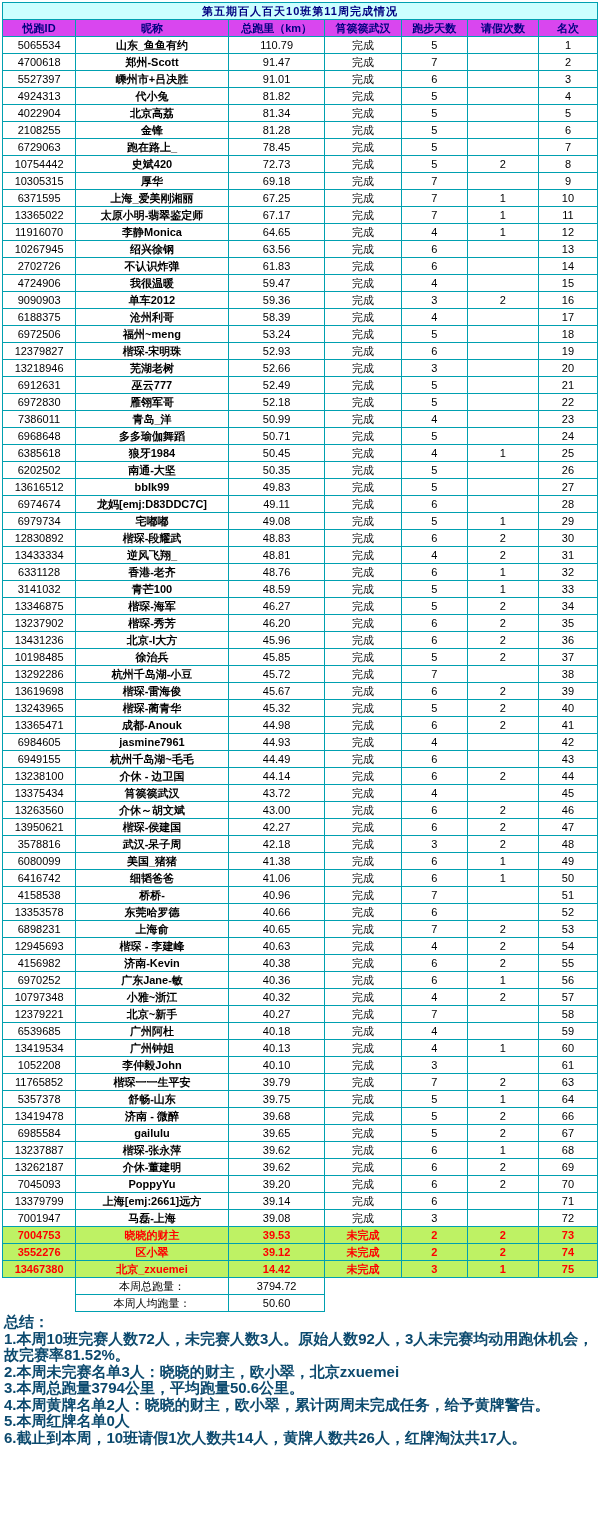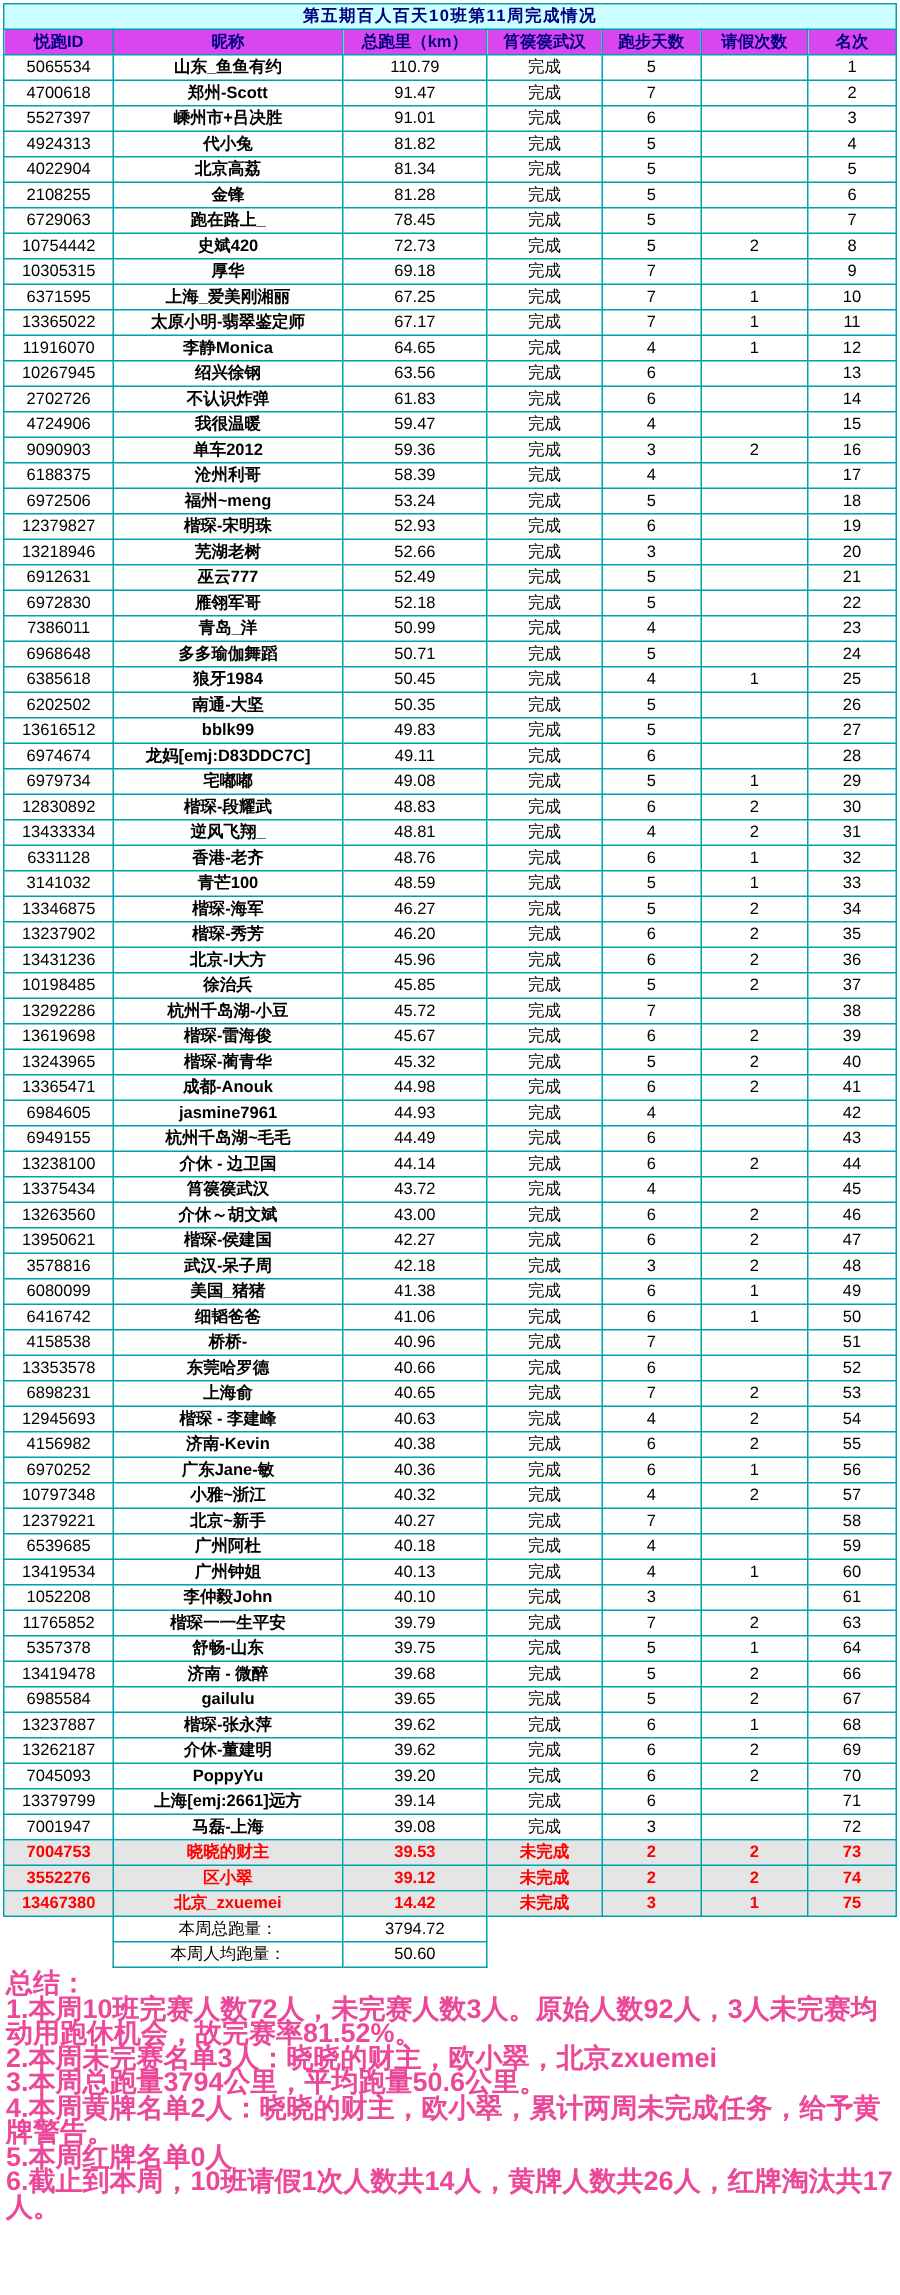--- a/index.html
+++ b/index.html
@@ -10,24 +10,24 @@
   .title-row td{background:#ccffff;font-size:16px;font-weight:bold;color:#000080;height:26px;line-height:26px;letter-spacing:1px;}
   .hdr td{background:#d946ef;font-weight:bold;font-size:11.5px;color:#000080;height:19px;}
   .c-id{width:72px;}
   .c-name{width:150px;}
   .c-km{width:95px;}
   .c-status{width:75px;}
   .c-days{width:65px;}
   .c-leave{width:70px;}
   .c-rank{width:58px;}
   .name{font-weight:bold;}
-  .red-row td{background:#e5e5e5;color:#ff0000;font-weight:bold;}
+  .red-row td{background:#bef264;color:#ff0000;font-weight:bold;}
   .sum-label{text-align:right;padding-right:4px;}
   .blank{border:none !important;background:#fff;}
-  .summary{width:596px;margin:0 auto;padding:2px 2px 0 2px;box-sizing:border-box;font-size:18px;line-height:16.5px;color:#ec4899;font-weight:bold;}
+  .summary{width:596px;margin:0 auto;padding:2px 2px 0 2px;box-sizing:border-box;font-size:15px;line-height:16.5px;color:#0c4a6e;font-weight:bold;}
   .summary div{white-space:pre-wrap;}
 </style>
 </head>
 <body>
 
 <div class="page">
 
   <table class="main">
     <colgroup>
       <col class="c-id">

